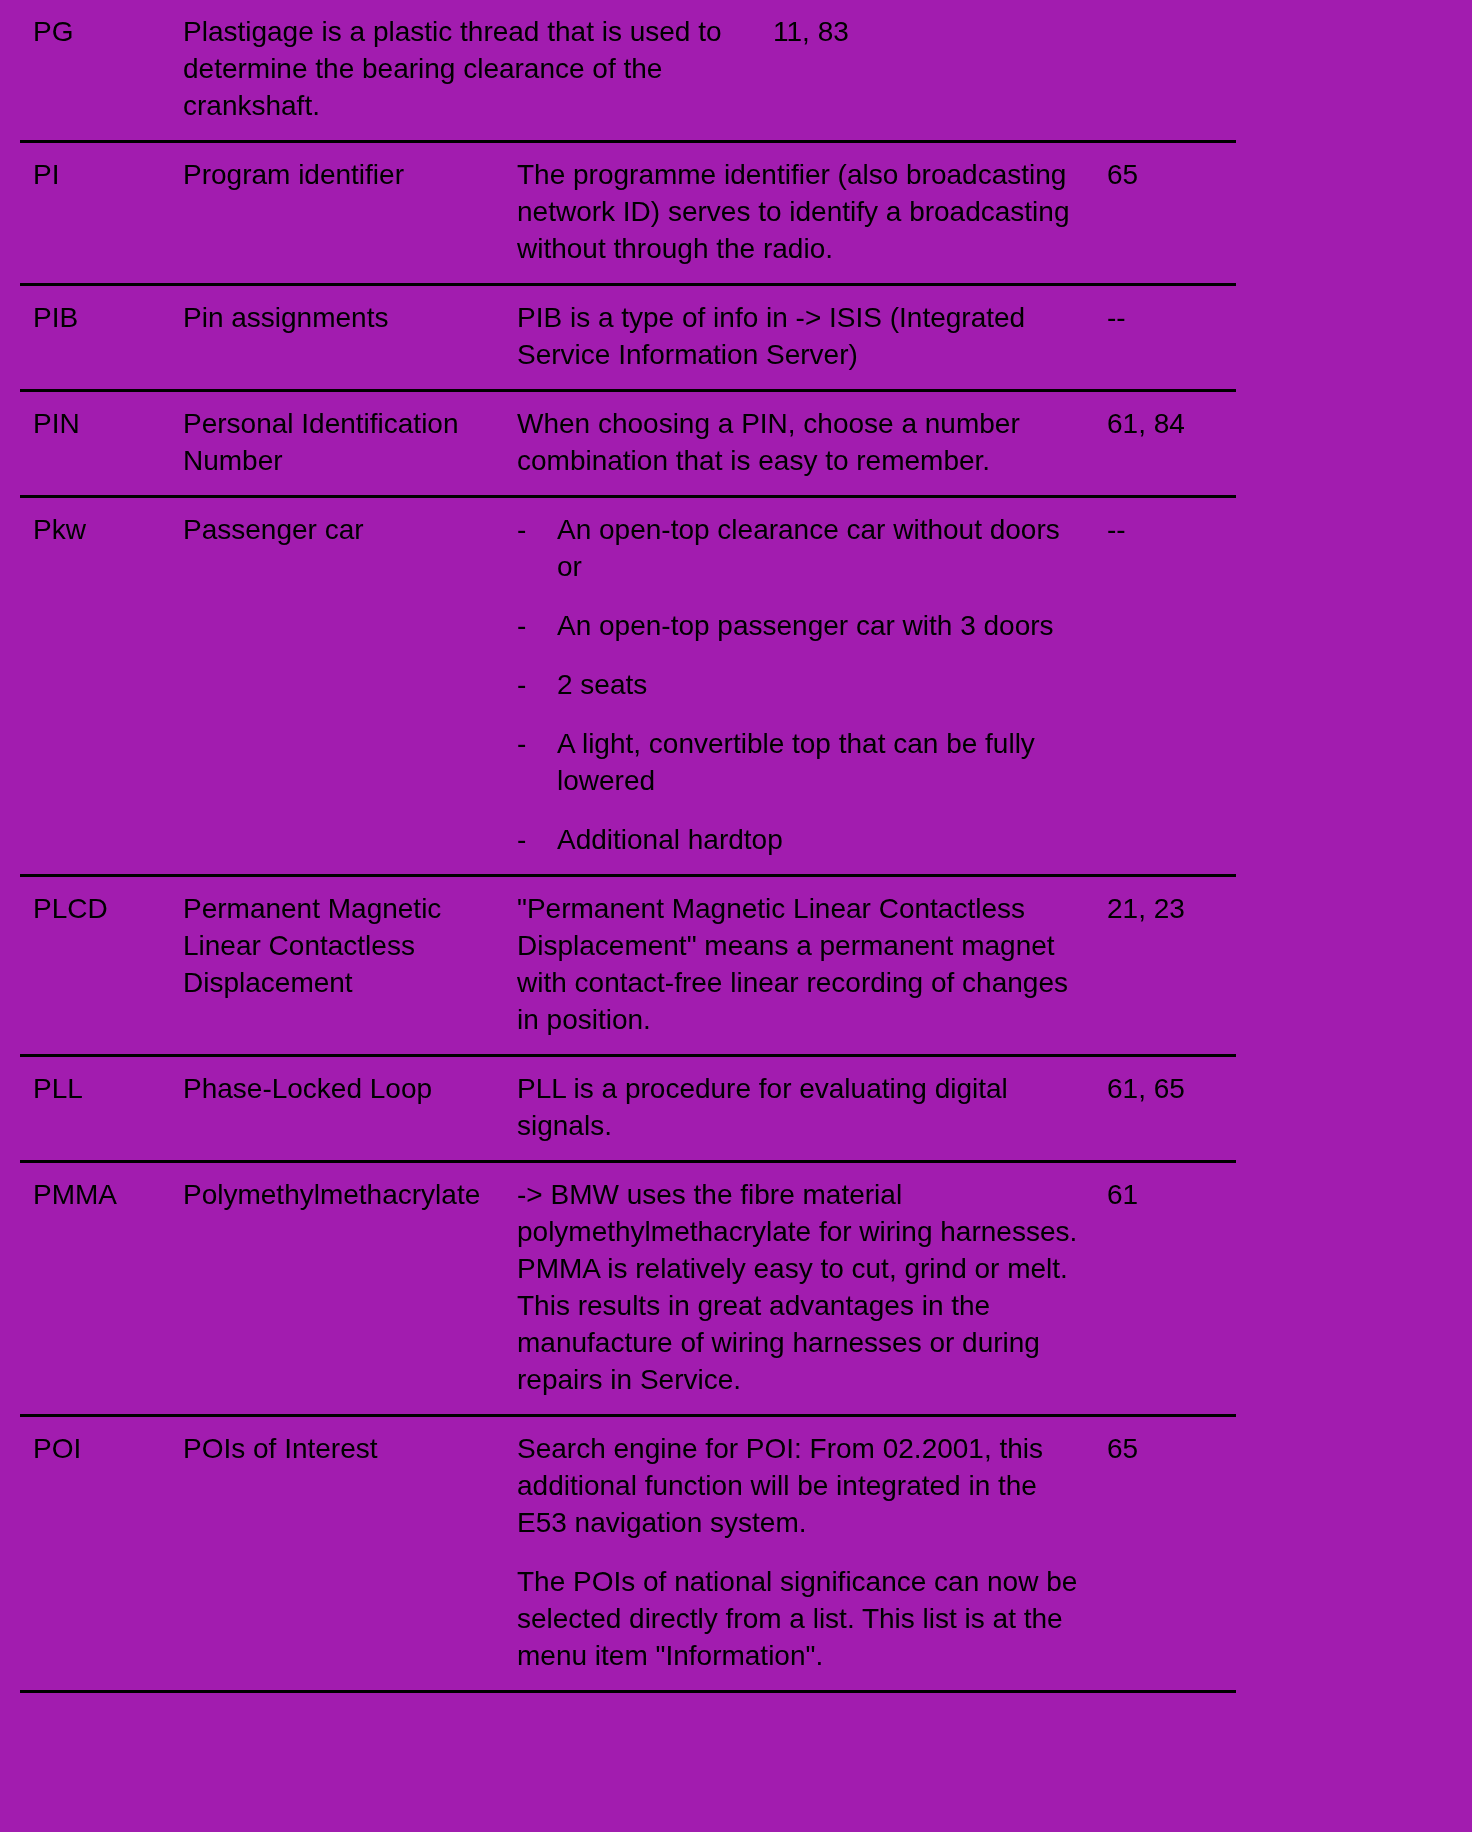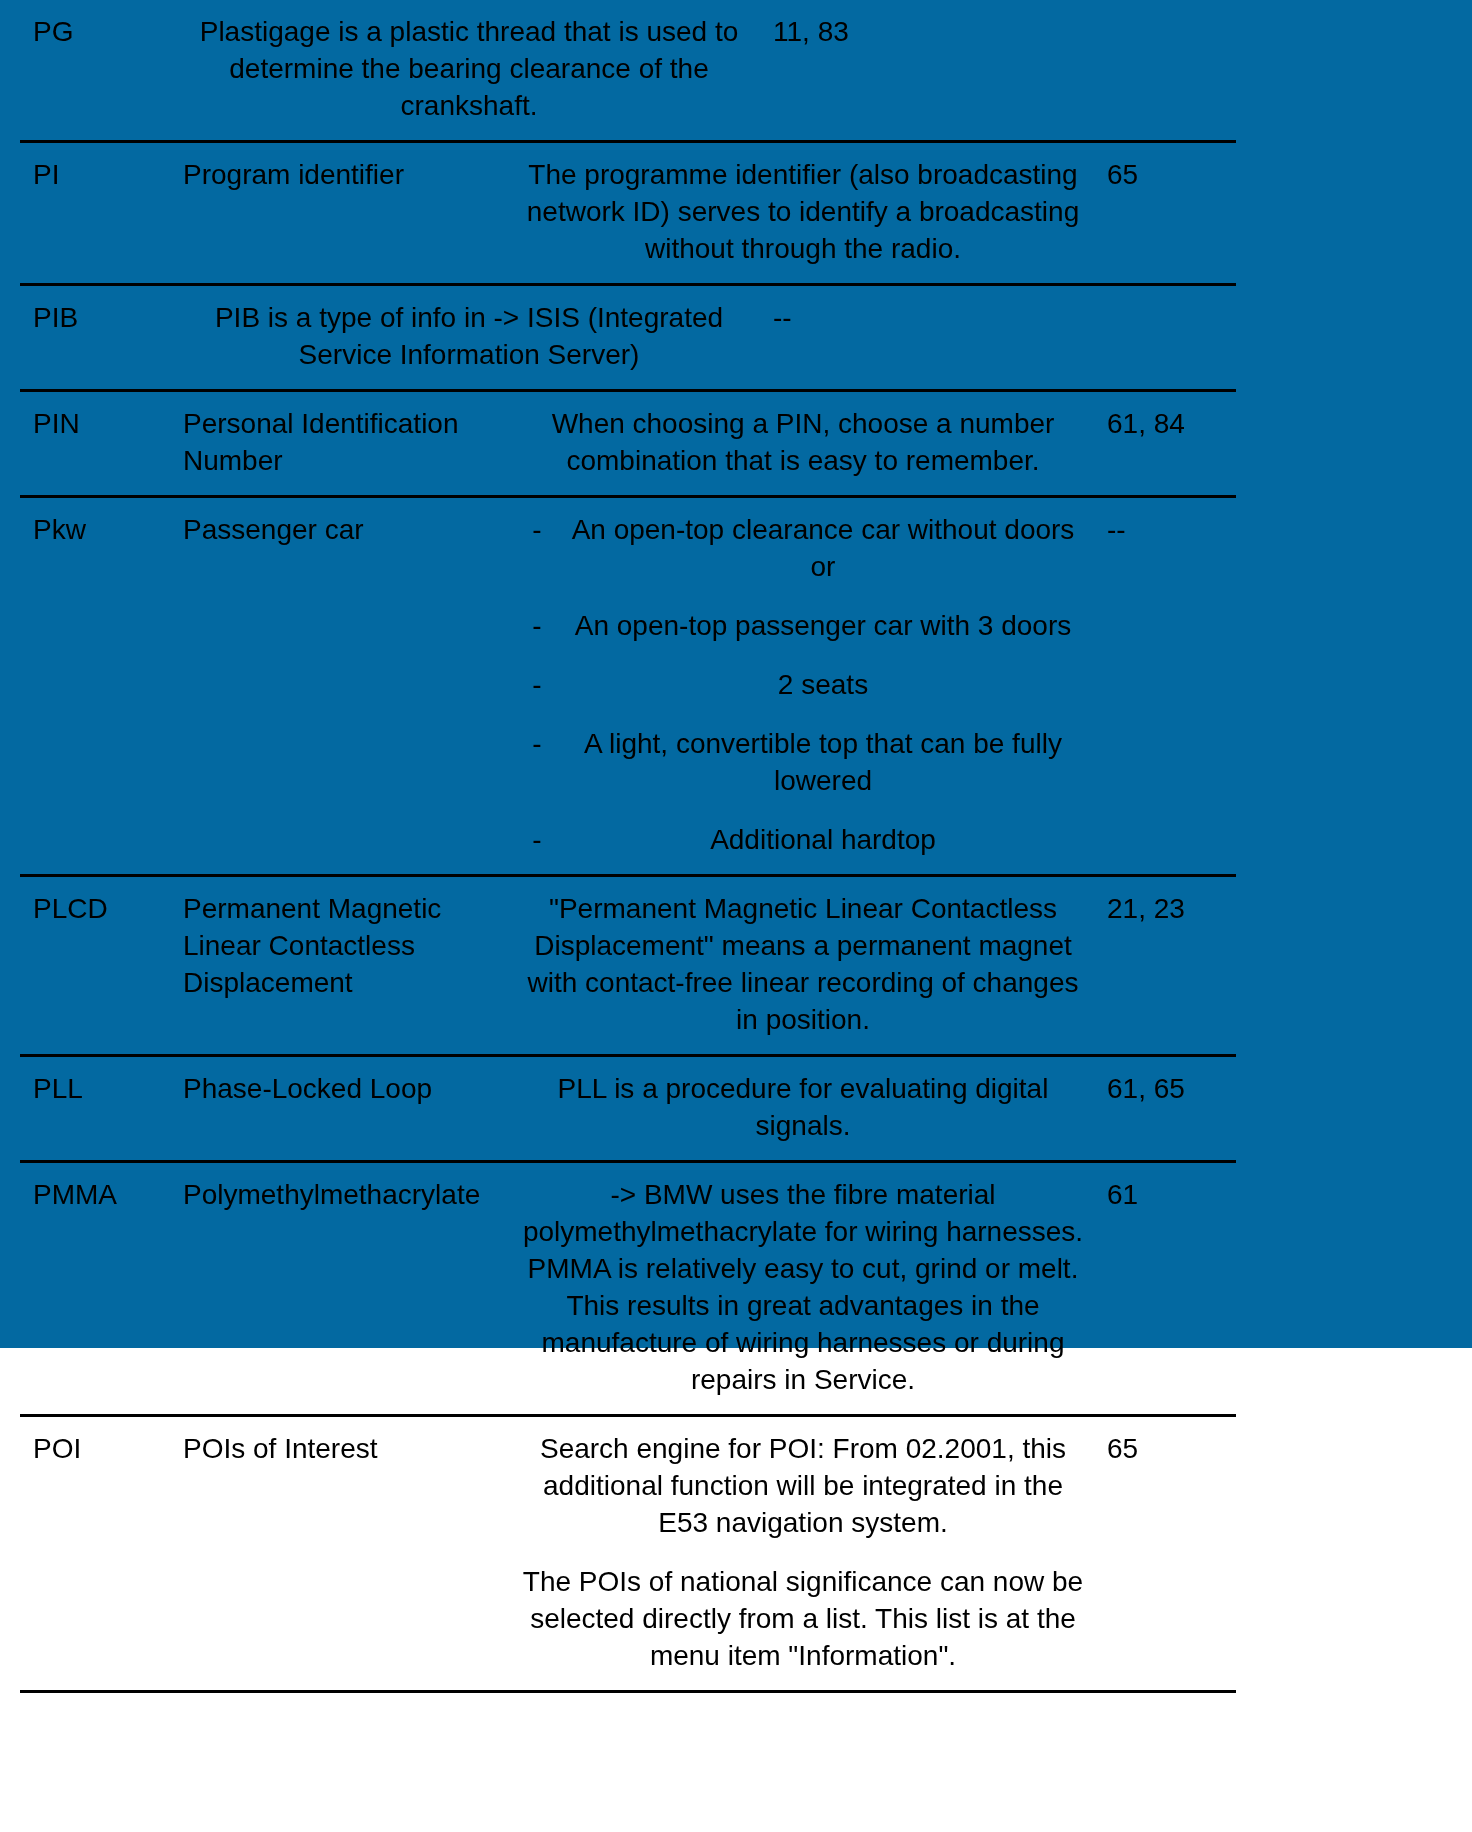--- a/index.html
+++ b/index.html
@@ -10,22 +10,22 @@
   body {
     width: 1472px;
     height: 1832px;
     overflow: hidden;
     font-family: "Liberation Sans", sans-serif;
     color: #000000;
   }
   .page {
     position: relative;
     width: 1472px;
-    height: 1348px;
-    background: #0369a1;
+    height: 1832px;
+    background: #a21caf;
   }
   .glossary-table {
     position: absolute;
     left: 20px;
     top: 0;
     width: 1216px;
     font-size: 28px;
     line-height: 37px;
   }
   .row {
@@ -43,21 +43,20 @@
     width: 163px;
     padding-left: 13px;
   }
   .cell.name {
     width: 334px;
     padding-right: 20px;
   }
   .cell.desc {
     width: 590px;
     padding-right: 18px;
-    text-align: center;
   }
   .cell.pages {
     width: 109px;
   }
   .block {
     margin: 0 0 22px 0;
   }
   .block:last-child {
     margin-bottom: 0;
   }
@@ -86,20 +85,21 @@
       <div class="row">
         <div class="cell abbr">PI</div>
         <div class="cell name">Program identifier</div>
         <div class="cell desc">
           <div class="block para">The programme identifier (also broadcasting network ID) serves to identify a broadcasting without through the radio.</div>
         </div>
         <div class="cell pages">65</div>
       </div>
       <div class="row">
         <div class="cell abbr">PIB</div>
+        <div class="cell name">Pin assignments</div>
         <div class="cell desc">
           <div class="block para">PIB is a type of info in -&gt; ISIS (Integrated Service Information Server)</div>
         </div>
         <div class="cell pages">--</div>
       </div>
       <div class="row">
         <div class="cell abbr">PIN</div>
         <div class="cell name">Personal Identification Number</div>
         <div class="cell desc">
           <div class="block para">When choosing a PIN, choose a number combination that is easy to remember.</div>

